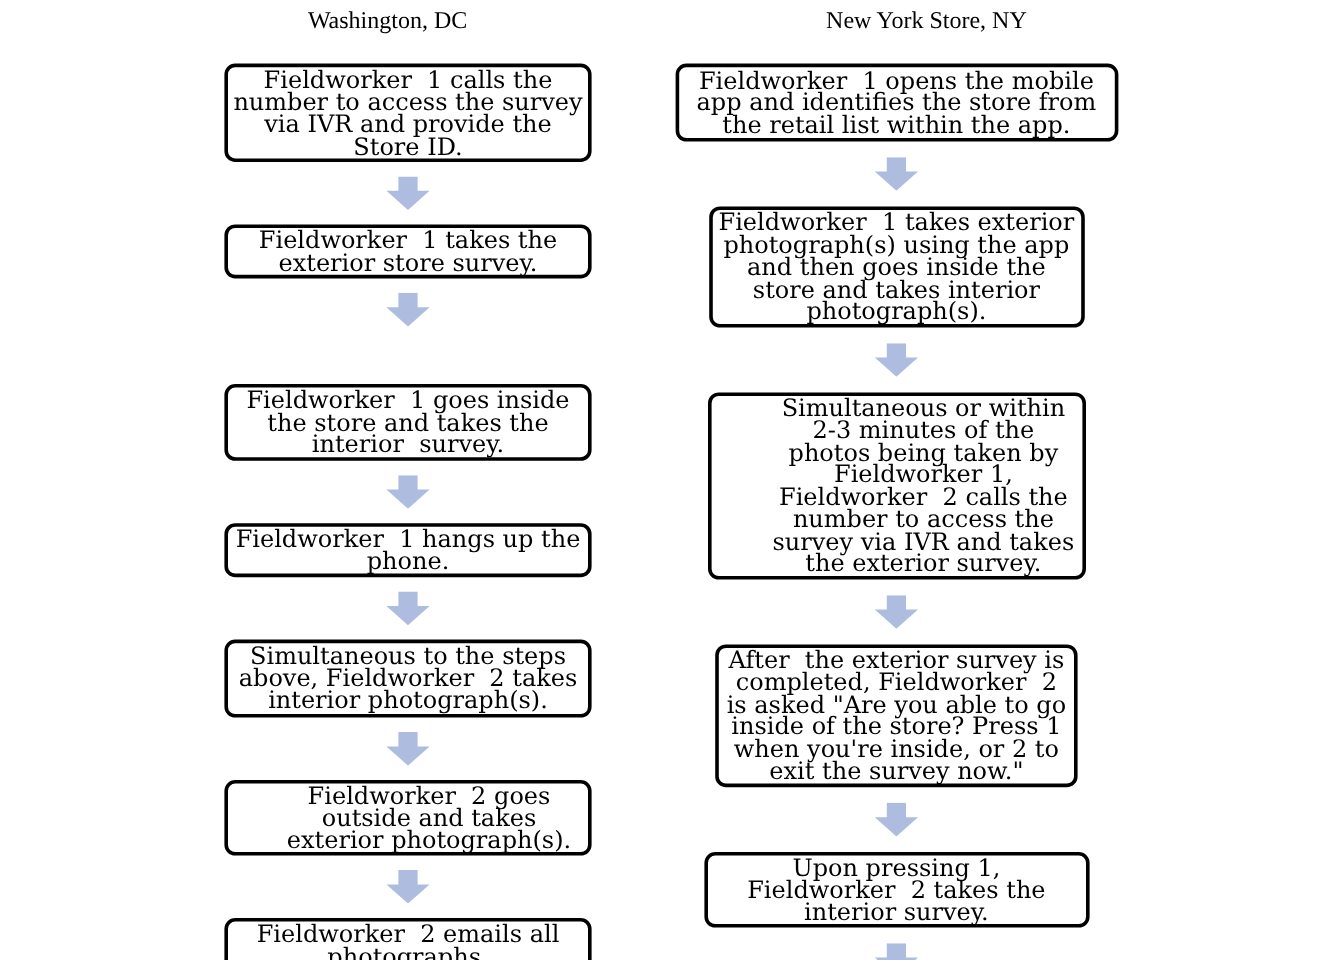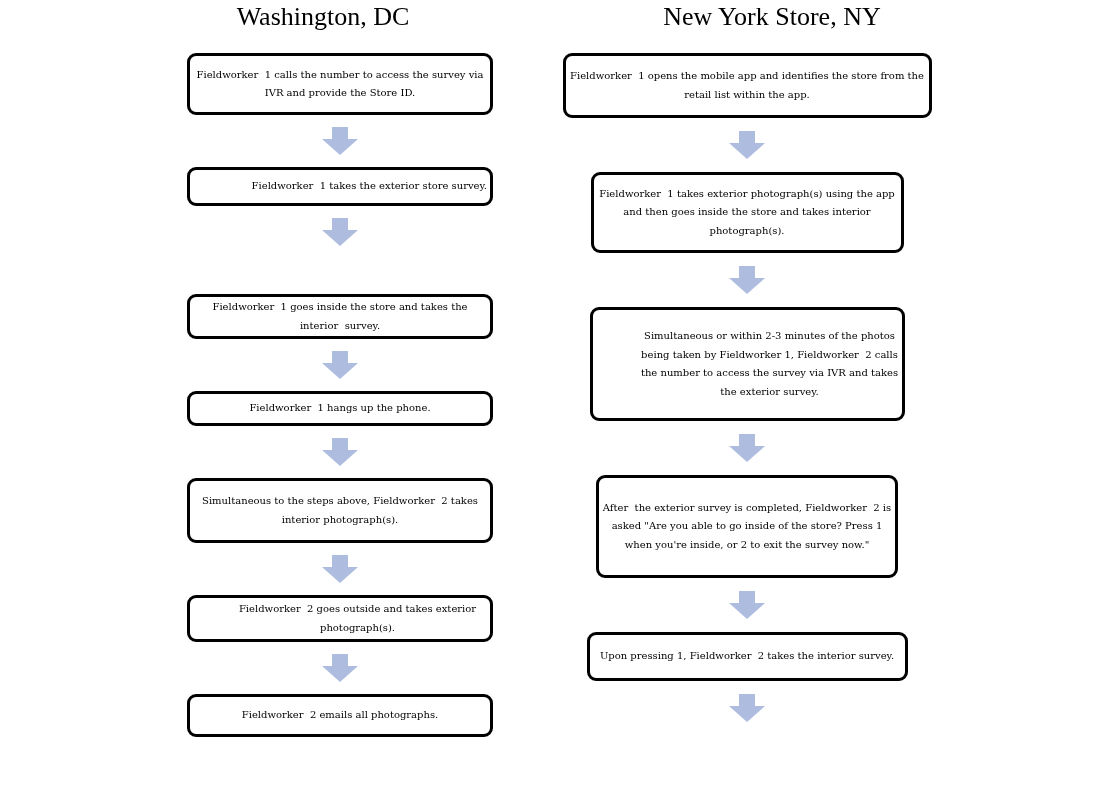--- a/index.html
+++ b/index.html
@@ -21,39 +21,39 @@
     position:absolute;
     top:0;
     display:flex;
     flex-direction:column;
     align-items:center;
   }
   .col-dc{left:186px;width:308px;}
   .col-ny{left:581px;width:332px;}
   .col-title{
     font-family:"Liberation Serif", serif;
-    font-size:26px;
+    font-size:20px;
     font-weight:normal;
     line-height:24px;
     margin:5px 0 24px 0;
     white-space:nowrap;
   }
   .col-dc .col-title{transform:translateX(-17px);}
   .col-ny .col-title{transform:translateX(25px);}
   .step{
     box-sizing:border-box;
     display:flex;
     align-items:center;
     justify-content:center;
     text-align:center;
     border:3.5px solid var(--box-border-color);
     border-radius:9px;
     background:#ffffff;
     padding:1px 3px;
-    font-size:10px;
+    font-size:20px;
     line-height:18.5px;
   }
   .step .step-text{display:block;}
   .col-dc .step{width:306px;}
   .col-dc .step:nth-of-type(1){min-height:62px;}
   .col-dc .step:nth-of-type(2){min-height:39px;justify-content:flex-end;}
   .col-dc .step:nth-of-type(3){min-height:45px;margin-top:36px;}
   .col-dc .step:nth-of-type(4){min-height:35px;}
   .col-dc .step:nth-of-type(5){min-height:65px;}
   .col-dc .step:nth-of-type(6){min-height:47px;padding-left:38px;}

